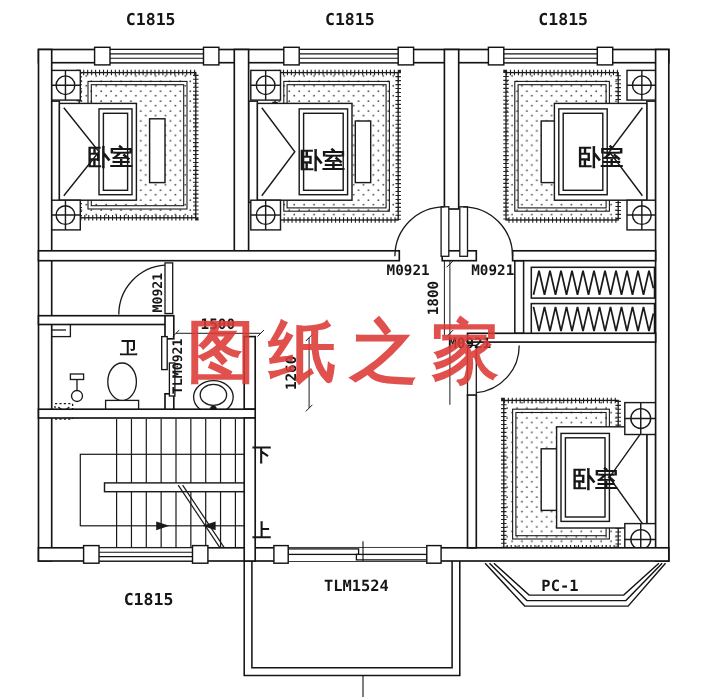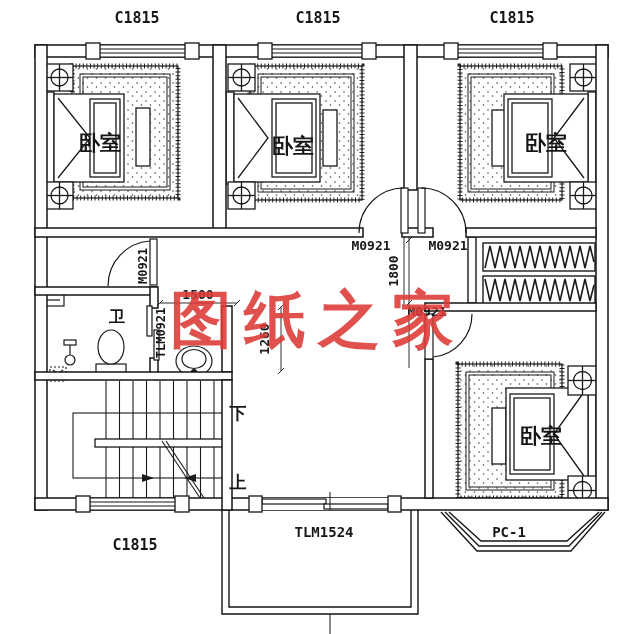--- a/index.html
+++ b/index.html
@@ -1,16 +1,16 @@
 <!DOCTYPE html>
 <html><head>
 <meta charset="utf-8">
 <style>
   html,body{margin:0;padding:0;background:#ffffff;}
-  .stage{position:relative;width:640px;height:634px;background:#fff;overflow:hidden;}
+  .stage{position:relative;width:640px;height:634px;background:#fff;overflow:hidden;border-radius:23px;}
   svg{display:block;}
   .cad{font-family:"DejaVu Sans Mono","Liberation Mono",monospace;font-weight:bold;fill:#161616;}
   .cjk{font-family:"DejaVu Sans","Liberation Sans",sans-serif;font-weight:bold;fill:#161616;}
   .wm{font-family:"DejaVu Sans","Liberation Sans",sans-serif;font-weight:bold;}
 </style>
 </head>
 <body>
 
 <div class="stage">
 <svg width="640" height="634" viewBox="0 0 640 634">

